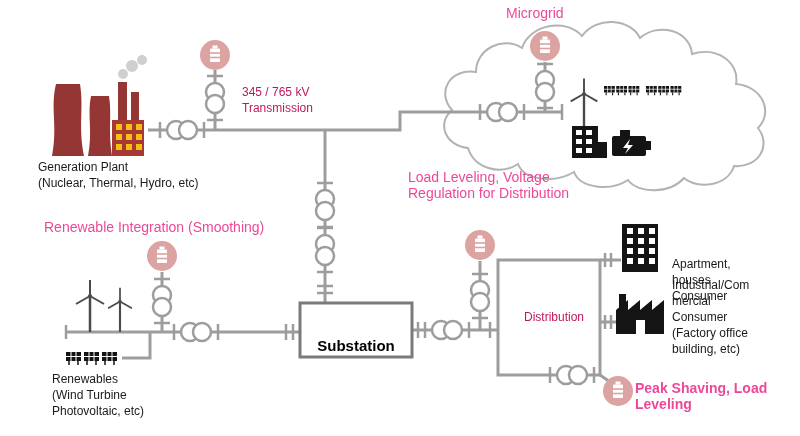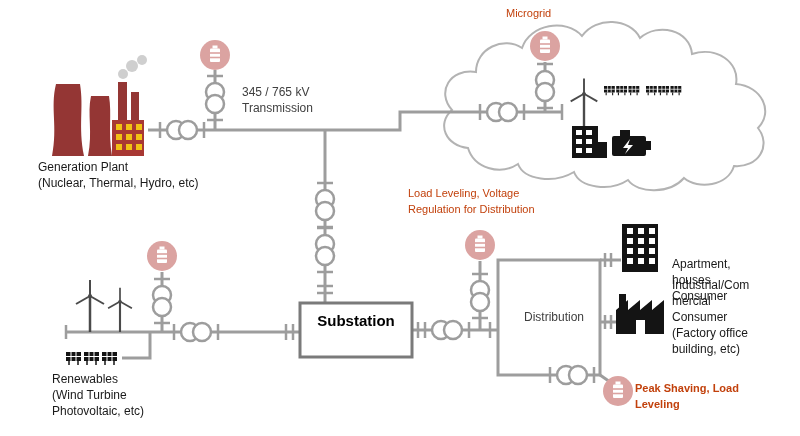--- a/index.html
+++ b/index.html
@@ -1,21 +1,21 @@
 <!DOCTYPE html>
 <html><head>
 <meta charset="utf-8">
 <style>
   html,body{margin:0;padding:0;background:#fff;}
   #stage{position:relative;width:800px;height:436px;background:#fff;overflow:hidden;
          font-family:"Liberation Sans",sans-serif;}
   #diagram-svg{position:absolute;left:0;top:0;}
   .lbl{position:absolute;white-space:pre-wrap;font-size:12px;line-height:16px;color:#1a1a1a;}
-  .lbl.red{color:#c2410c;font-size:11px;}
-  .lbl.gray{color:#404040;}
+  .lbl.red{color:#ec4899;font-size:14px;}
+  .lbl.gray{color:#be185d;}
   .lbl.substation{font-weight:bold;font-size:15px;color:#000;display:flex;
                   align-items:center;justify-content:center;}
   
   .wire{stroke:#9d9d9d;stroke-width:3;fill:none;}
   .tick{stroke:#9d9d9d;stroke-width:2.5;}
   .txf line{stroke:#9d9d9d;stroke-width:2.5;}
   .txf circle{stroke:#9d9d9d;stroke-width:2.5;fill:#fff;}
   .batt-bg{fill:#dba3a1;}
   .batt-body{fill:#fff;}
   .batt-sep{stroke:#dba3a1;stroke-width:1.6;}
@@ -223,28 +223,29 @@
 
   <div class="lbl red" style="left:506px;top:5px;">Microgrid</div>
 
 
   <div class="lbl gray" style="left:242px;top:84px;">345 / 765 kV
 Transmission</div>
 
   <div class="lbl" style="left:38px;top:159px;">Generation Plant
 (Nuclear, Thermal, Hydro, etc)</div>
 
+  <div class="lbl red" style="left:44px;top:219px;">Renewable Integration (Smoothing)</div>
 
   <div class="lbl" style="left:52px;top:371px;">Renewables
 (Wind Turbine
 Photovoltaic, etc)</div>
 
-  <div class="lbl substation" style="left:300px;top:294px;width:112px;height:54px;">Substation</div>
-
-  <div class="lbl red" style="left:408px;top:185px;">Load Leveling, Voltage
+  <div class="lbl substation" style="left:300px;top:319px;width:112px;height:54px;">Substation</div>
+
+  <div class="lbl red" style="left:408px;top:169px;">Load Leveling, Voltage
 Regulation for Distribution</div>
 
   <div class="lbl gray" style="left:524px;top:309px;">Distribution</div>
 
   <div class="lbl" style="left:672px;top:224px;margin-top:32px;">Apartment,
 houses
 Consumer</div>
 
   <div class="lbl" style="left:672px;top:277px;">Industrial/Com
 mercial

